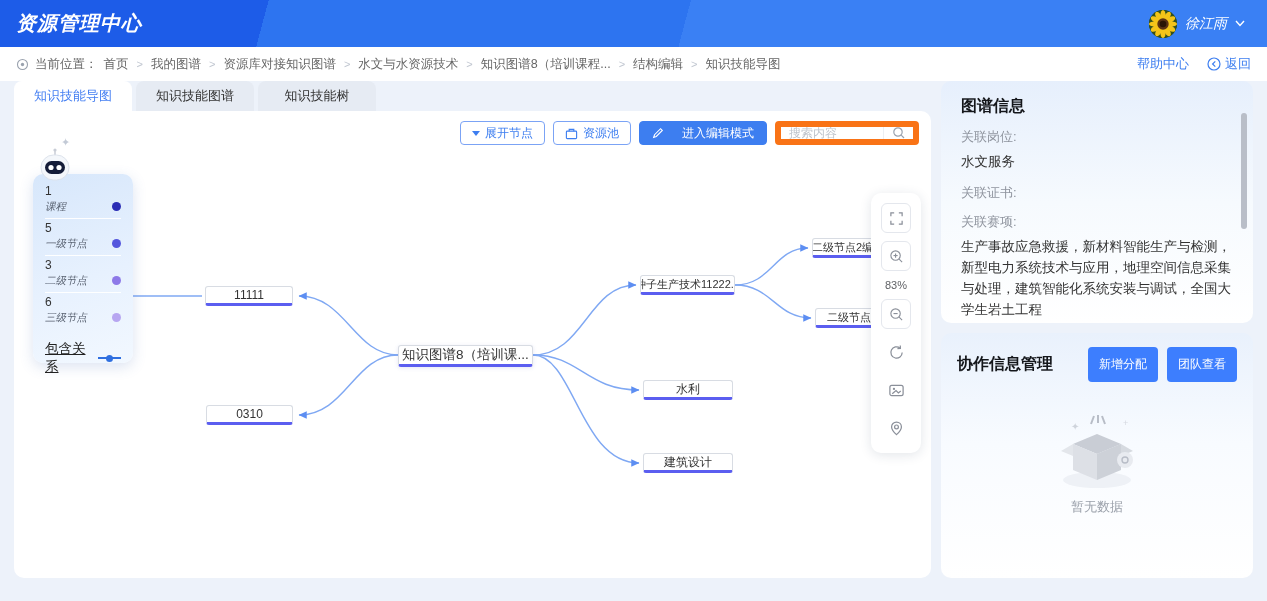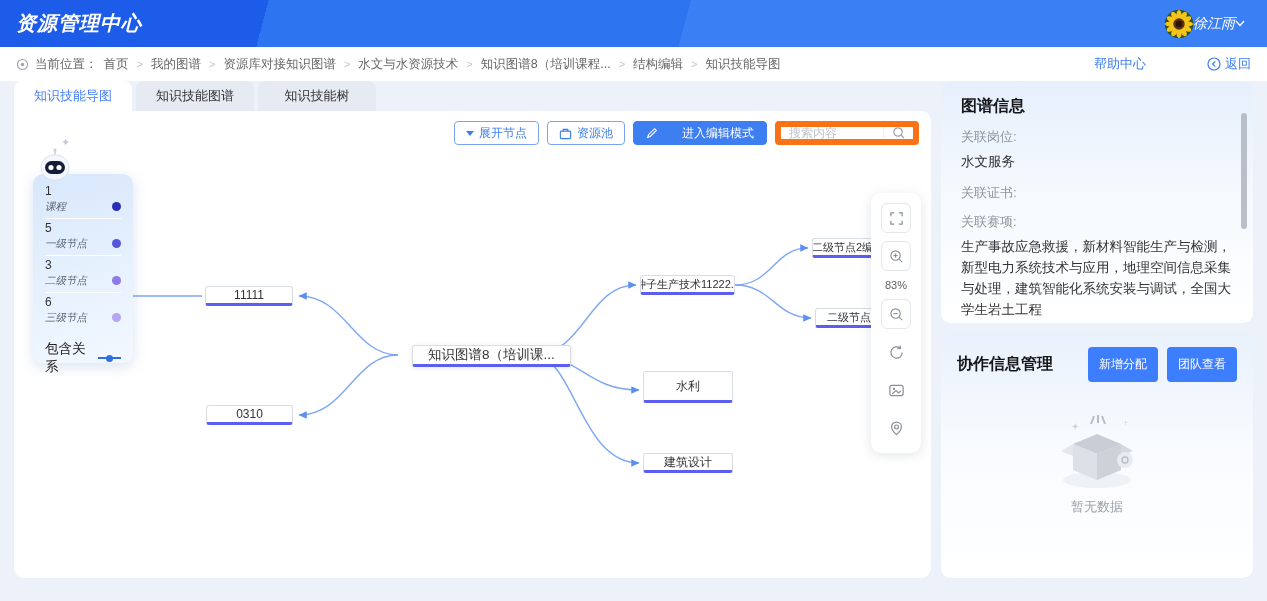--- a/index.html
+++ b/index.html
@@ -4,31 +4,31 @@
 <style>
   * { margin:0; padding:0; box-sizing:border-box; }
   html,body { width:1267px; height:601px; }
   body { font-family:"Liberation Sans","DejaVu Sans",sans-serif; background:#edf2fa; overflow:hidden; }
 
   
   .topbar { position:relative; height:47px; display:flex; align-items:center; justify-content:space-between;
     padding:0 22px 0 16px; overflow:hidden;
     background:linear-gradient(105deg,#1d5ce8 0%,#1d5ce8 21%,#2d74f0 21%,#2d74f0 54%,#3a80f4 54%,#3a80f4 100%);font-style:italic; }
   .topbar-title { color:#fff; font-size:20px; font-weight:bold; letter-spacing:1px; z-index:1; }
-  .user-chip { display:flex; align-items:center; gap:0; color:#fff; font-size:14px; z-index:1; cursor:pointer; }
+  .user-chip { display:flex; align-items:center; gap:8px; color:#fff; font-size:14px; z-index:1; cursor:pointer; }
   .avatar { width:28px; height:28px; border-radius:50%; overflow:hidden; background:#24410f; flex:none; }
 
   
   .crumb-bar { height:34px; background:#fff; display:flex; align-items:center; justify-content:space-between; padding:0 16px; }
   .crumb-left { display:flex; align-items:center; gap:6px; font-size:12.5px; color:#666; }
   .crumb-left .loc-ico { display:flex; }
   .crumb-item { color:#666; cursor:pointer; }
   .crumb-sep { color:#c0c6d0; font-size:11px; padding:0 2px; }
   .crumb-right { display:flex; align-items:center; gap:18px; font-size:13px; color:#3d7ef0; }
-  .crumb-right .lnk { display:flex; align-items:center; gap:4px; cursor:pointer;margin-left:43px; }
+  .crumb-right .lnk { display:flex; align-items:center; gap:4px; cursor:pointer; }
 
   
   .content { display:flex; gap:10px; padding:0 14px; }
   .left-col { width:917px; }
   .right-col { width:312px; }
 
   
   .tabs { display:flex; gap:4px; height:30px; }
   .tab { width:118px; display:flex; align-items:center; justify-content:center; font-size:13px; color:#333;
     background:#e6ebf3; border-radius:8px 8px 0 0; cursor:pointer; }
@@ -40,41 +40,41 @@
 
   .mnode { position:absolute; background:#fff; border:1px solid #d8dce3; border-bottom:3px solid #5b5ef0;
     border-radius:3px; display:flex; align-items:center; justify-content:center; font-size:12px; color:#333;
     white-space:nowrap; overflow:hidden; cursor:pointer; }
   .mnode.root { font-size:13.5px; box-shadow:0 1px 4px rgba(80,90,180,.15); }
 
   
   .cv-toolbar { position:absolute; top:10px; right:12px; display:flex; gap:8px; align-items:center; }
   .btn-outline { height:24px; padding:0 11px; display:flex; align-items:center; gap:5px; background:#fff;
     border:1px solid #7ba3f5; border-radius:4px; color:#3d7ef0; font-size:12px; cursor:pointer; }
-  .btn-solid { height:24px; padding:0 12px; display:flex; align-items:center; gap:24px; background:#3d7ef0;
+  .btn-solid { height:24px; padding:0 12px; display:flex; align-items:center; gap:18px; background:#3d7ef0;
     border:1px solid #3d7ef0; border-radius:4px; color:#fff; font-size:12px; cursor:pointer; }
   .caret-down { width:0; height:0; border-left:4px solid transparent; border-right:4px solid transparent; border-top:5px solid #3d7ef0; }
   .search-wrap { display:flex; align-items:center; height:24px; background:#fff; border:6px solid #f97316; border-radius:4px; overflow:hidden; }
   .search-wrap input { width:102px; height:22px; border:none; outline:none; padding:0 8px; font-size:12px; color:#333;
     font-family:"Liberation Sans","DejaVu Sans",sans-serif; }
   .search-wrap input::placeholder { color:#bfc4cc; }
   .search-btn { width:30px; height:22px; display:flex; align-items:center; justify-content:center; border-left:1px solid #eceff3; cursor:pointer; }
 
   
   .legend { position:absolute; left:19px; top:63px; width:100px; height:189px; border-radius:10px; padding:8px 12px 6px;
     background:linear-gradient(160deg,#d7e7fb 0%,#e7f1fe 55%,#f2f8ff 100%);
     box-shadow:0 4px 14px rgba(60,100,180,.18); }
   .robot { position:absolute; left:4px; top:-27px; }
   .sparkle { position:absolute; left:28px; top:-38px; color:#c3cad6; font-size:11px; }
   .leg-item { padding:2px 0 4px; border-bottom:1px solid rgba(255,255,255,.95); }
   .leg-count { font-size:12px; color:#333; line-height:15px; }
   .leg-row { display:flex; justify-content:space-between; align-items:center; line-height:15px; }
   .leg-label { font-size:10.5px; color:#5a6372;font-style:italic; }
   .leg-dot { width:9px; height:9px; border-radius:50%; flex:none; }
-  .leg-rel { display:flex; justify-content:flex-end; align-items:center; padding-top:11px; font-size:13.5px; color:#222; }
+  .leg-rel { display:flex; justify-content:flex-end; align-items:center; padding-top:11px; font-size:13.5px; color:#222;text-decoration:underline; }
   .rel-sym { width:24px; height:2px; background:#2f6fe0; position:relative; }
   .rel-sym::after { content:''; position:absolute; left:8px; top:-2.5px; width:7px; height:7px; border-radius:50%; background:#2f6fe0; }
 
   
   .float-tools { position:absolute; top:82px; right:10px; width:50px; background:#fff; border-radius:10px;
     box-shadow:0 2px 12px rgba(31,56,88,.13); display:flex; flex-direction:column; align-items:center; gap:8px; padding:10px 0; }
   .tool-box { width:30px; height:30px; border:1px solid #e4e7ed; border-radius:6px; display:flex; align-items:center; justify-content:center; cursor:pointer; }
   .tool-plain { width:30px; height:30px; display:flex; align-items:center; justify-content:center; cursor:pointer; }
   .zoom-pct { font-size:11px; color:#606266; }
 
@@ -236,25 +236,25 @@
             </div>
         </div>
         <div class="leg-rel">
           <span>包含关系</span>
           <span class="rel-sym"></span>
         </div>
       </div>
 
       <div class="mnode" style="left:191px;top:175px;width:88px;height:20px;">11111</div>
       <div class="mnode" style="left:192px;top:294px;width:87px;height:20px;">0310</div>
-      <div class="mnode root" style="left:398px;top:234px;width:159px;height:22px;">知识图谱8（培训课...</div>
+      <div class="mnode root" style="left:384px;top:234px;width:135px;height:22px;">知识图谱8（培训课...</div>
       <div class="mnode" style="left:626px;top:164px;width:95px;height:20px;font-size:11px;">种子生产技术11222...</div>
       <div class="mnode" style="left:798px;top:127px;width:72px;height:20px;font-size:11px;">二级节点2编辑</div>
       <div class="mnode" style="left:801px;top:197px;width:74px;height:20px;font-size:11px;">二级节点1</div>
-      <div class="mnode" style="left:629px;top:260px;width:90px;height:32px;">水利</div>
+      <div class="mnode" style="left:629px;top:269px;width:90px;height:20px;">水利</div>
       <div class="mnode" style="left:629px;top:342px;width:90px;height:20px;">建筑设计</div>
 
       <div class="cv-toolbar">
         <button class="btn-outline">
           <span class="caret-down"></span>
           <span>展开节点</span>
         </button>
         <button class="btn-outline">
           <svg width="13" height="13" viewBox="0 0 14 14">
             <rect x="1.5" y="4.5" width="11" height="8" rx="1" fill="none" stroke="#3d7ef0" stroke-width="1.2"></rect>

